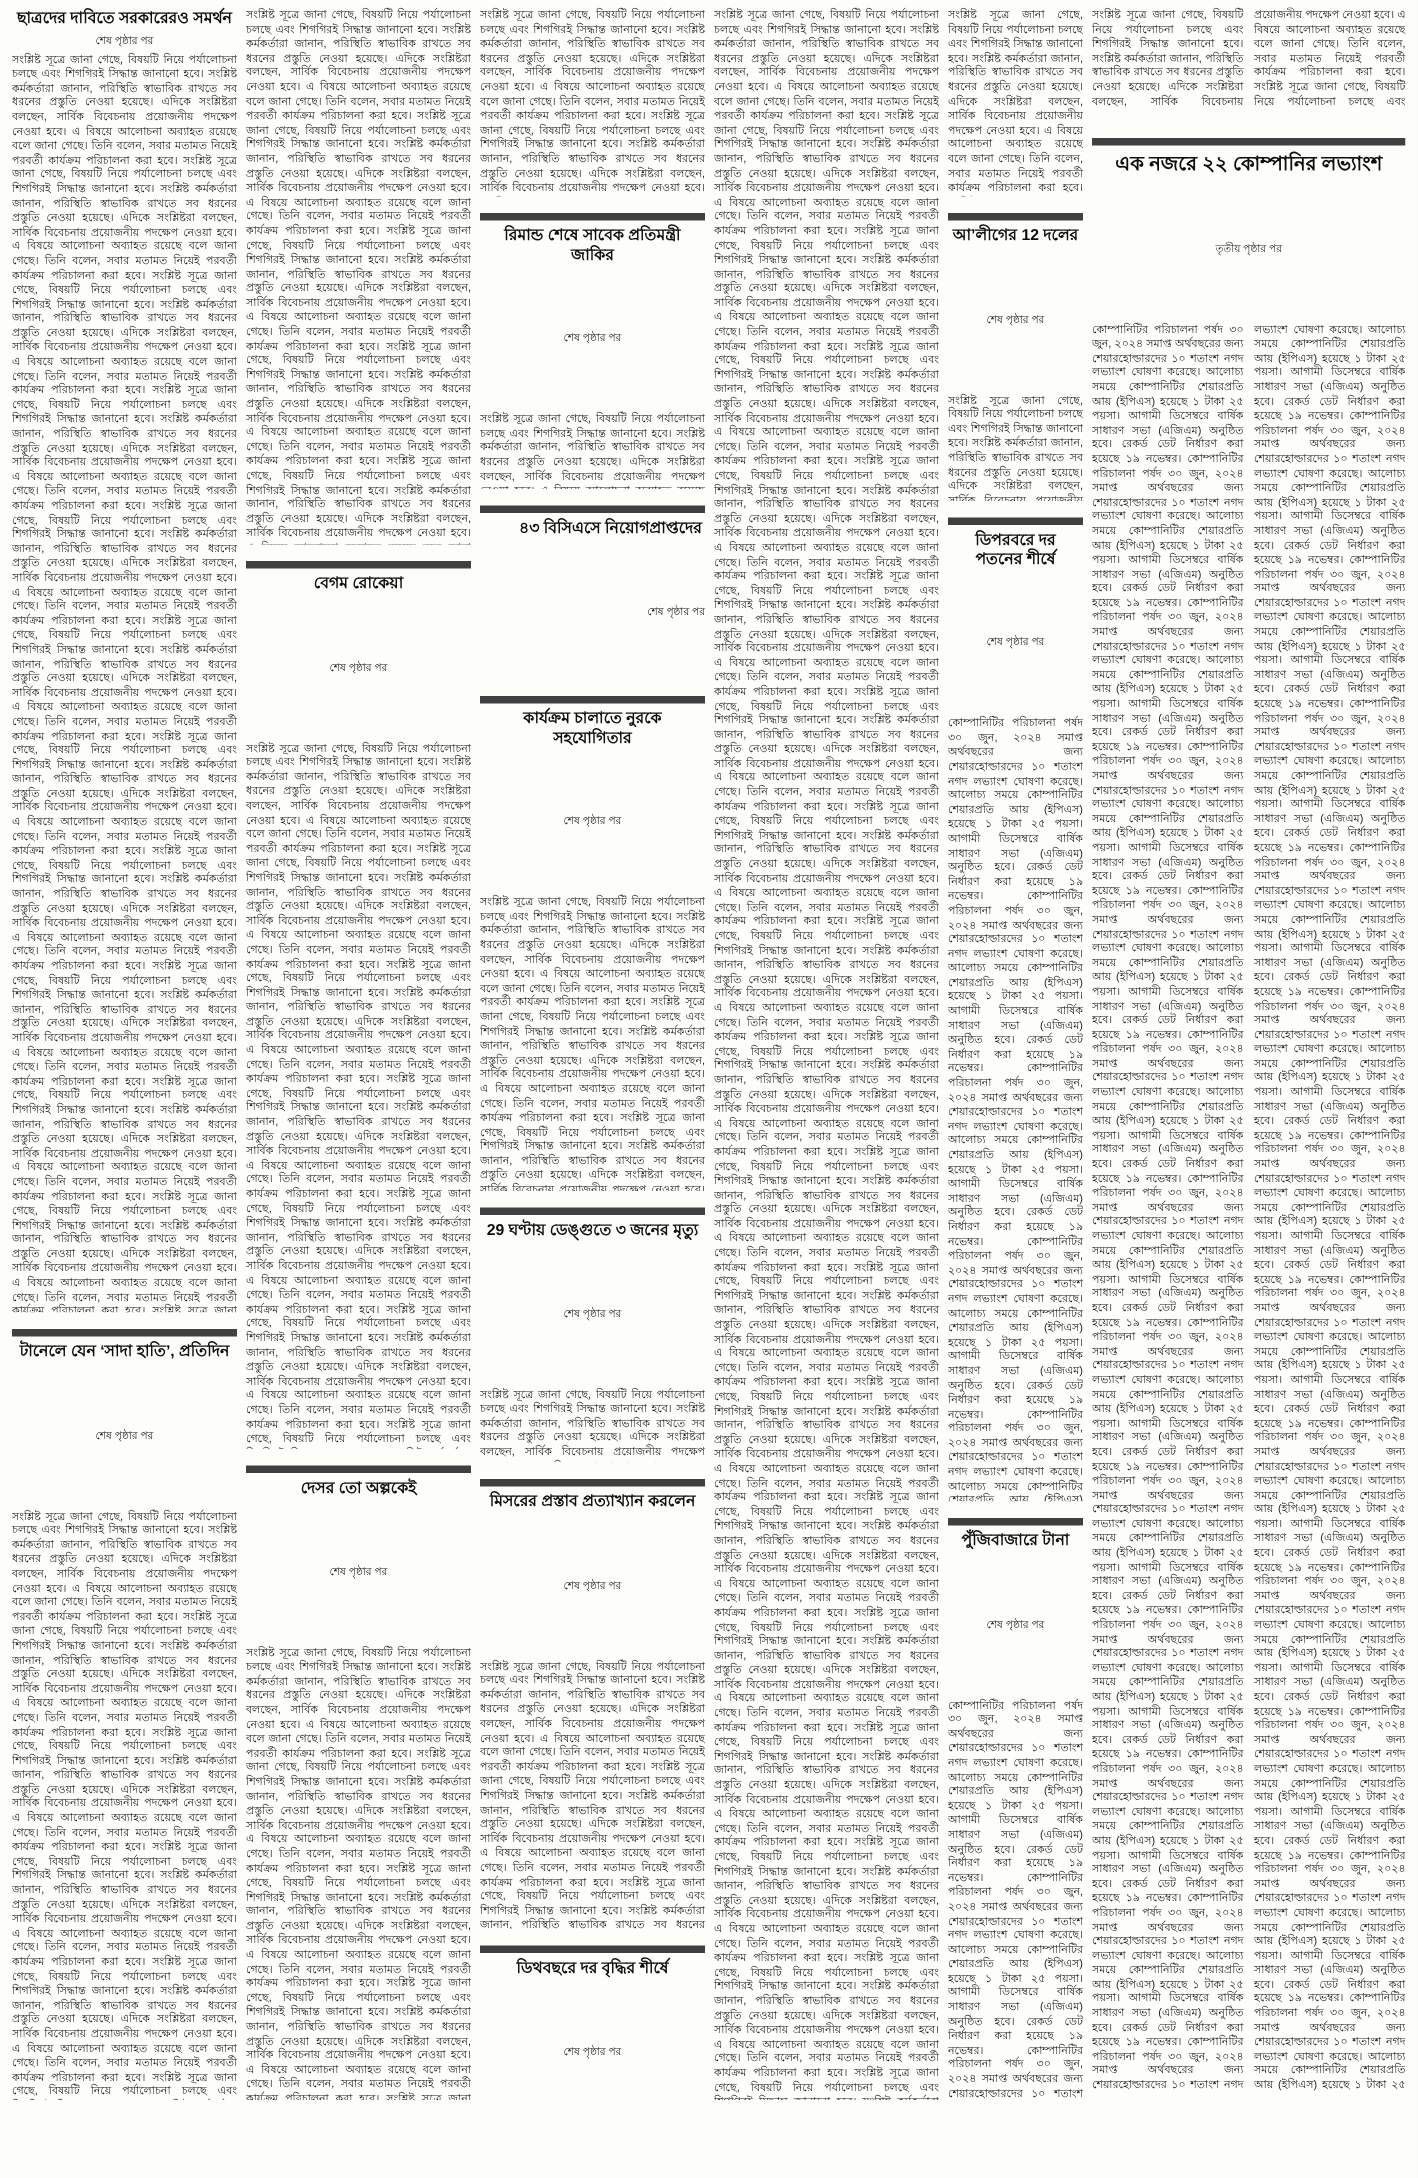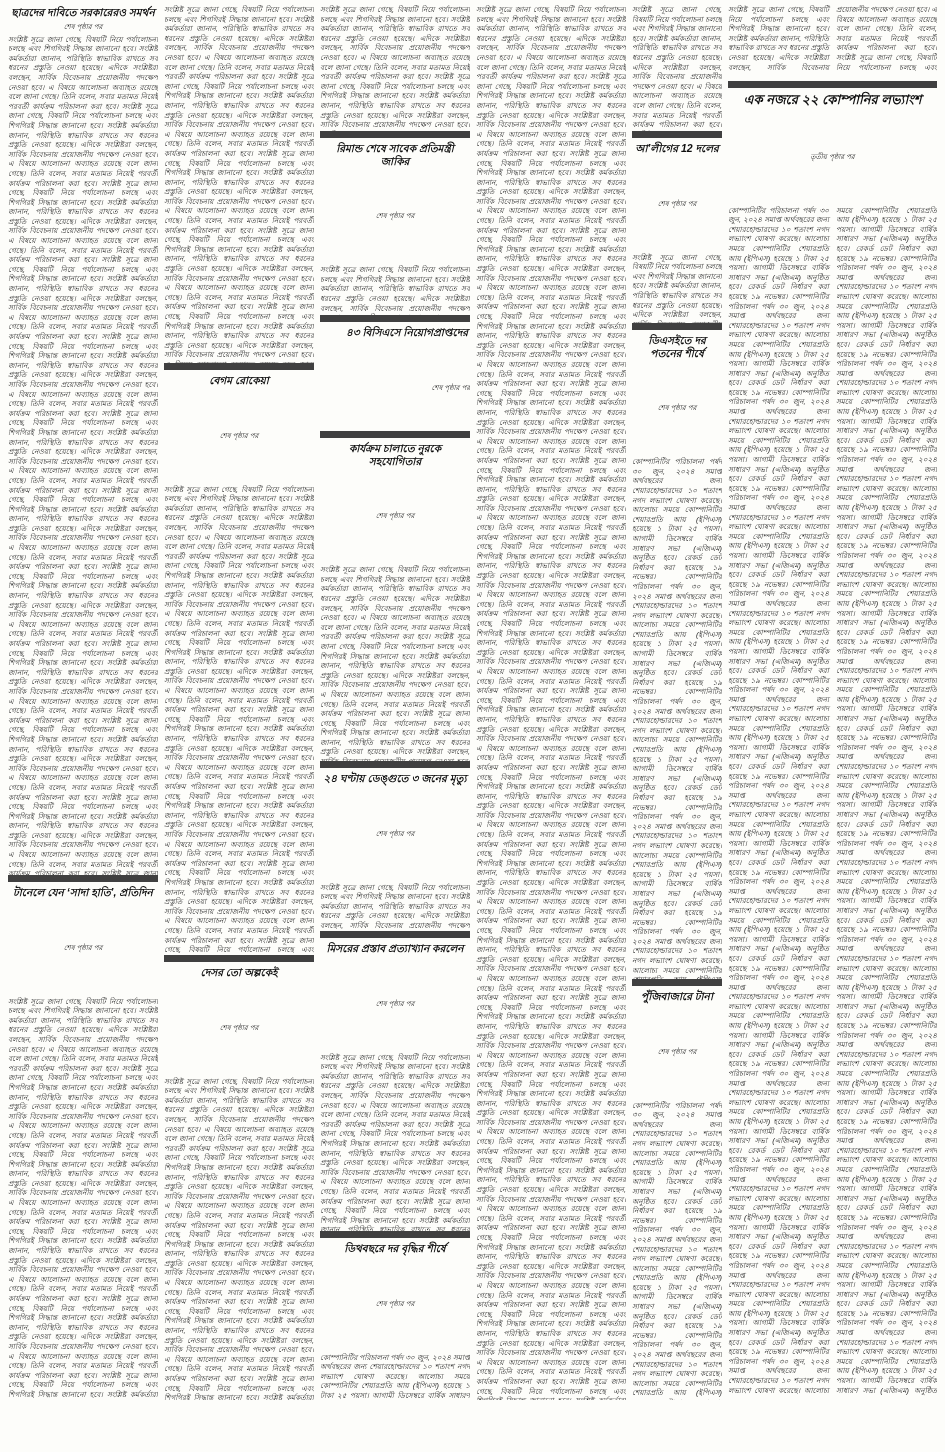--- a/index.html
+++ b/index.html
@@ -33,26 +33,25 @@
   .section-title { font-size:19px; font-weight:bold; line-height:1; }
   .date-line { font-size:7.5px; color:#222; margin-top:3px; white-space:nowrap; }
   .logo-glyph { font-size:15px; line-height:1; padding-bottom:2px; color:#222; }
   .page-number { font-size:30px; font-weight:bold; line-height:0.85; }
   .weekday { font-size:12px; font-weight:bold; margin-left:28px; align-self:center; }
   
   .main {
     display:flex; gap:6px;
     padding:5px 8px 6px 8px;
     height:1406px;
-    font-style:italic;
   }
   .col { display:flex; flex-direction:column; overflow:hidden; flex:0 0 auto; }
   .article { overflow:hidden; display:flex; flex-direction:column; flex:0 0 auto; }
   .article.flex-fill { flex:1 1 auto; }
-  .article.ruled { border-top:7px solid #404040; margin-top:0; padding-top:3px;gap:41px; }
+  .article.ruled { border-top:5px solid #404040; margin-top:11px; padding-top:3px;gap:41px; }
   .headline {
     font-size:10.5px; font-weight:bold; text-align:center;
     line-height:1.2; padding:1px 2px 1px 2px; color:#0e0e0e;
   }
   .headline.big { font-size:13px; }
   .subtitle {
     font-size:7px; text-align:center; color:#222;
     padding:1px 0 2px 0;
   }
   .body {
@@ -109,21 +108,21 @@
           <h2 class="headline">৪৩ বিসিএসে নিয়োগপ্রাপ্তদের</h2>
           <div class="subtitle">শেষ পৃষ্ঠার পর</div>
           <div class="body">সংশ্লিষ্ট সূত্রে জানা গেছে, বিষয়টি নিয়ে পর্যালোচনা চলছে এবং শিগগিরই সিদ্ধান্ত জানানো হবে। সংশ্লিষ্ট কর্মকর্তারা জানান, পরিস্থিতি স্বাভাবিক রাখতে সব ধরনের প্রস্তুতি নেওয়া হয়েছে। এদিকে সংশ্লিষ্টরা বলছেন, সার্বিক বিবেচনায় প্রয়োজনীয় পদক্ষেপ নেওয়া হবে। এ বিষয়ে আলোচনা অব্যাহত রয়েছে বলে জানা গেছে। তিনি বলেন, সবার মতামত নিয়েই পরবর্তী কার্যক্রম পরিচালনা করা হবে। সংশ্লিষ্ট সূত্রে জানা গেছে, বিষয়টি নিয়ে পর্যালোচনা চলছে এবং শিগগিরই সিদ্ধান্ত জানানো হবে। সংশ্লিষ্ট কর্মকর্তারা জানান, পরিস্থিতি স্বাভাবিক রাখতে সব ধরনের প্রস্তুতি নেওয়া হয়েছে। এদিকে সংশ্লিষ্টরা বলছেন, সার্বিক বিবেচনায় প্রয়োজনীয় পদক্ষেপ নেওয়া হবে। এ বিষয়ে আলোচনা অব্যাহত রয়েছে বলে জানা গেছে। তিনি বলেন, সবার মতামত নিয়েই পরবর্তী কার্যক্রম পরিচালনা করা হবে। সংশ্লিষ্ট সূত্রে জানা গেছে, বিষয়টি নিয়ে পর্যালোচনা চলছে এবং শিগগিরই সিদ্ধান্ত জানানো হবে। সংশ্লিষ্ট কর্মকর্তারা জানান, পরিস্থিতি স্বাভাবিক রাখতে সব ধরনের প্রস্তুতি নেওয়া হয়েছে। এদিকে সংশ্লিষ্টরা বলছেন, সার্বিক বিবেচনায় প্রয়োজনীয় পদক্ষেপ নেওয়া হবে। এ বিষয়ে আলোচনা অব্যাহত রয়েছে বলে জানা গেছে। তিনি বলেন, সবার মতামত নিয়েই পরবর্তী কার্যক্রম পরিচালনা করা হবে। সংশ্লিষ্ট সূত্রে জানা গেছে, বিষয়টি নিয়ে পর্যালোচনা চলছে এবং শিগগিরই সিদ্ধান্ত জানানো হবে। সংশ্লিষ্ট কর্মকর্তারা জানান, পরিস্থিতি স্বাভাবিক রাখতে সব ধরনের প্রস্তুতি নেওয়া হয়েছে। এদিকে সংশ্লিষ্টরা বলছেন, সার্বিক বিবেচনায় প্রয়োজনীয় পদক্ষেপ নেওয়া হবে। এ বিষয়ে আলোচনা অব্যাহত রয়েছে বলে জানা গেছে। তিনি বলেন, সবার মতামত নিয়েই পরবর্তী কার্যক্রম পরিচালনা করা হবে। সংশ্লিষ্ট সূত্রে জানা গেছে, বিষয়টি নিয়ে পর্যালোচনা চলছে এবং শিগগিরই সিদ্ধান্ত জানানো হবে। সংশ্লিষ্ট কর্মকর্তারা জানান, পরিস্থিতি স্বাভাবিক রাখতে সব ধরনের প্রস্তুতি নেওয়া হয়েছে। এদিকে সংশ্লিষ্টরা বলছেন, সার্বিক বিবেচনায় প্রয়োজনীয় পদক্ষেপ নেওয়া হবে। এ বিষয়ে আলোচনা অব্যাহত রয়েছে বলে জানা গেছে। তিনি বলেন, সবার মতামত নিয়েই পরবর্তী কার্যক্রম পরিচালনা করা হবে।</div>
         </article>
         <article class="article ruled" style="height: 330px;">
           <h2 class="headline">কার্যক্রম চালাতে নুরকে সহযোগিতার</h2>
           <div class="subtitle">শেষ পৃষ্ঠার পর</div>
           <div class="body">সংশ্লিষ্ট সূত্রে জানা গেছে, বিষয়টি নিয়ে পর্যালোচনা চলছে এবং শিগগিরই সিদ্ধান্ত জানানো হবে। সংশ্লিষ্ট কর্মকর্তারা জানান, পরিস্থিতি স্বাভাবিক রাখতে সব ধরনের প্রস্তুতি নেওয়া হয়েছে। এদিকে সংশ্লিষ্টরা বলছেন, সার্বিক বিবেচনায় প্রয়োজনীয় পদক্ষেপ নেওয়া হবে। এ বিষয়ে আলোচনা অব্যাহত রয়েছে বলে জানা গেছে। তিনি বলেন, সবার মতামত নিয়েই পরবর্তী কার্যক্রম পরিচালনা করা হবে। সংশ্লিষ্ট সূত্রে জানা গেছে, বিষয়টি নিয়ে পর্যালোচনা চলছে এবং শিগগিরই সিদ্ধান্ত জানানো হবে। সংশ্লিষ্ট কর্মকর্তারা জানান, পরিস্থিতি স্বাভাবিক রাখতে সব ধরনের প্রস্তুতি নেওয়া হয়েছে। এদিকে সংশ্লিষ্টরা বলছেন, সার্বিক বিবেচনায় প্রয়োজনীয় পদক্ষেপ নেওয়া হবে। এ বিষয়ে আলোচনা অব্যাহত রয়েছে বলে জানা গেছে। তিনি বলেন, সবার মতামত নিয়েই পরবর্তী কার্যক্রম পরিচালনা করা হবে। সংশ্লিষ্ট সূত্রে জানা গেছে, বিষয়টি নিয়ে পর্যালোচনা চলছে এবং শিগগিরই সিদ্ধান্ত জানানো হবে। সংশ্লিষ্ট কর্মকর্তারা জানান, পরিস্থিতি স্বাভাবিক রাখতে সব ধরনের প্রস্তুতি নেওয়া হয়েছে। এদিকে সংশ্লিষ্টরা বলছেন, সার্বিক বিবেচনায় প্রয়োজনীয় পদক্ষেপ নেওয়া হবে। এ বিষয়ে আলোচনা অব্যাহত রয়েছে বলে জানা গেছে। তিনি বলেন, সবার মতামত নিয়েই পরবর্তী কার্যক্রম পরিচালনা করা হবে। সংশ্লিষ্ট সূত্রে জানা গেছে, বিষয়টি নিয়ে পর্যালোচনা চলছে এবং শিগগিরই সিদ্ধান্ত জানানো হবে। সংশ্লিষ্ট কর্মকর্তারা জানান, পরিস্থিতি স্বাভাবিক রাখতে সব ধরনের প্রস্তুতি নেওয়া হয়েছে। এদিকে সংশ্লিষ্টরা বলছেন, সার্বিক বিবেচনায় প্রয়োজনীয় পদক্ষেপ নেওয়া হবে। এ বিষয়ে আলোচনা অব্যাহত রয়েছে বলে জানা গেছে। তিনি বলেন, সবার মতামত নিয়েই পরবর্তী কার্যক্রম পরিচালনা করা হবে। সংশ্লিষ্ট সূত্রে জানা গেছে, বিষয়টি নিয়ে পর্যালোচনা চলছে এবং শিগগিরই সিদ্ধান্ত জানানো হবে। সংশ্লিষ্ট কর্মকর্তারা জানান, পরিস্থিতি স্বাভাবিক রাখতে সব ধরনের প্রস্তুতি নেওয়া হয়েছে। এদিকে সংশ্লিষ্টরা বলছেন, সার্বিক বিবেচনায় প্রয়োজনীয় পদক্ষেপ নেওয়া হবে। এ বিষয়ে আলোচনা অব্যাহত রয়েছে বলে জানা গেছে। তিনি বলেন, সবার মতামত নিয়েই পরবর্তী কার্যক্রম পরিচালনা করা হবে। সংশ্লিষ্ট সূত্রে জানা গেছে, বিষয়টি নিয়ে পর্যালোচনা চলছে এবং শিগগিরই সিদ্ধান্ত জানানো হবে। সংশ্লিষ্ট কর্মকর্তারা জানান, পরিস্থিতি স্বাভাবিক রাখতে সব ধরনের প্রস্তুতি নেওয়া হয়েছে। এদিকে সংশ্লিষ্টরা বলছেন, সার্বিক বিবেচনায় প্রয়োজনীয় পদক্ষেপ নেওয়া হবে। এ বিষয়ে আলোচনা অব্যাহত রয়েছে বলে জানা গেছে। তিনি বলেন, সবার মতামত নিয়েই পরবর্তী কার্যক্রম পরিচালনা করা হবে। সংশ্লিষ্ট সূত্রে জানা গেছে, বিষয়টি নিয়ে পর্যালোচনা চলছে এবং শিগগিরই সিদ্ধান্ত জানানো হবে। সংশ্লিষ্ট কর্মকর্তারা জানান, পরিস্থিতি স্বাভাবিক রাখতে সব ধরনের প্রস্তুতি নেওয়া হয়েছে। এদিকে সংশ্লিষ্টরা বলছেন, সার্বিক বিবেচনায় প্রয়োজনীয় পদক্ষেপ নেওয়া হবে। এ বিষয়ে আলোচনা অব্যাহত রয়েছে বলে জানা গেছে। তিনি বলেন, সবার মতামত নিয়েই পরবর্তী কার্যক্রম পরিচালনা করা হবে। সংশ্লিষ্ট সূত্রে জানা গেছে, বিষয়টি নিয়ে পর্যালোচনা চলছে এবং শিগগিরই সিদ্ধান্ত জানানো হবে। সংশ্লিষ্ট কর্মকর্তারা জানান, পরিস্থিতি স্বাভাবিক রাখতে সব ধরনের প্রস্তুতি নেওয়া হয়েছে। এদিকে সংশ্লিষ্টরা বলছেন, সার্বিক বিবেচনায় প্রয়োজনীয় পদক্ষেপ নেওয়া হবে। এ বিষয়ে আলোচনা অব্যাহত রয়েছে বলে জানা গেছে। তিনি বলেন, সবার মতামত নিয়েই পরবর্তী কার্যক্রম পরিচালনা করা হবে। সংশ্লিষ্ট সূত্রে জানা গেছে, বিষয়টি নিয়ে পর্যালোচনা চলছে এবং শিগগিরই সিদ্ধান্ত জানানো হবে। সংশ্লিষ্ট কর্মকর্তারা জানান, পরিস্থিতি স্বাভাবিক রাখতে সব ধরনের প্রস্তুতি নেওয়া হয়েছে। এদিকে সংশ্লিষ্টরা বলছেন, সার্বিক বিবেচনায় প্রয়োজনীয় পদক্ষেপ নেওয়া হবে। এ বিষয়ে আলোচনা অব্যাহত রয়েছে বলে জানা গেছে। তিনি বলেন, সবার মতামত নিয়েই পরবর্তী কার্যক্রম পরিচালনা করা হবে।</div>
         </article>
         <article class="article ruled" style="height: 170px;">
-          <h2 class="headline">২৪ ঘণ্টায় ডেঙ্গুতে ৩ জনের মৃত্যু</h2>
+          <h2 class="headline">29 ঘণ্টায় ডেঙ্গুতে ৩ জনের মৃত্যু</h2>
           <div class="subtitle">শেষ পৃষ্ঠার পর</div>
           <div class="body">সংশ্লিষ্ট সূত্রে জানা গেছে, বিষয়টি নিয়ে পর্যালোচনা চলছে এবং শিগগিরই সিদ্ধান্ত জানানো হবে। সংশ্লিষ্ট কর্মকর্তারা জানান, পরিস্থিতি স্বাভাবিক রাখতে সব ধরনের প্রস্তুতি নেওয়া হয়েছে। এদিকে সংশ্লিষ্টরা বলছেন, সার্বিক বিবেচনায় প্রয়োজনীয় পদক্ষেপ নেওয়া হবে। এ বিষয়ে আলোচনা অব্যাহত রয়েছে বলে জানা গেছে। তিনি বলেন, সবার মতামত নিয়েই পরবর্তী কার্যক্রম পরিচালনা করা হবে। সংশ্লিষ্ট সূত্রে জানা গেছে, বিষয়টি নিয়ে পর্যালোচনা চলছে এবং শিগগিরই সিদ্ধান্ত জানানো হবে। সংশ্লিষ্ট কর্মকর্তারা জানান, পরিস্থিতি স্বাভাবিক রাখতে সব ধরনের প্রস্তুতি নেওয়া হয়েছে। এদিকে সংশ্লিষ্টরা বলছেন, সার্বিক বিবেচনায় প্রয়োজনীয় পদক্ষেপ নেওয়া হবে। এ বিষয়ে আলোচনা অব্যাহত রয়েছে বলে জানা গেছে। তিনি বলেন, সবার মতামত নিয়েই পরবর্তী কার্যক্রম পরিচালনা করা হবে। সংশ্লিষ্ট সূত্রে জানা গেছে, বিষয়টি নিয়ে পর্যালোচনা চলছে এবং শিগগিরই সিদ্ধান্ত জানানো হবে। সংশ্লিষ্ট কর্মকর্তারা জানান, পরিস্থিতি স্বাভাবিক রাখতে সব ধরনের প্রস্তুতি নেওয়া হয়েছে। এদিকে সংশ্লিষ্টরা বলছেন, সার্বিক বিবেচনায় প্রয়োজনীয় পদক্ষেপ নেওয়া হবে। এ বিষয়ে আলোচনা অব্যাহত রয়েছে বলে জানা গেছে। তিনি বলেন, সবার মতামত নিয়েই পরবর্তী কার্যক্রম পরিচালনা করা হবে। সংশ্লিষ্ট সূত্রে জানা গেছে, বিষয়টি নিয়ে পর্যালোচনা চলছে এবং শিগগিরই সিদ্ধান্ত জানানো হবে। সংশ্লিষ্ট কর্মকর্তারা জানান, পরিস্থিতি স্বাভাবিক রাখতে সব ধরনের প্রস্তুতি নেওয়া হয়েছে। এদিকে সংশ্লিষ্টরা বলছেন, সার্বিক বিবেচনায় প্রয়োজনীয় পদক্ষেপ নেওয়া হবে। এ বিষয়ে আলোচনা অব্যাহত রয়েছে বলে জানা গেছে। তিনি বলেন, সবার মতামত নিয়েই পরবর্তী কার্যক্রম পরিচালনা করা হবে। সংশ্লিষ্ট সূত্রে জানা গেছে, বিষয়টি নিয়ে পর্যালোচনা চলছে এবং শিগগিরই সিদ্ধান্ত জানানো হবে। সংশ্লিষ্ট কর্মকর্তারা জানান, পরিস্থিতি স্বাভাবিক রাখতে সব ধরনের প্রস্তুতি নেওয়া হয়েছে। এদিকে সংশ্লিষ্টরা বলছেন, সার্বিক বিবেচনায় প্রয়োজনীয় পদক্ষেপ নেওয়া হবে। এ বিষয়ে আলোচনা অব্যাহত রয়েছে বলে জানা গেছে। তিনি বলেন, সবার মতামত নিয়েই পরবর্তী কার্যক্রম পরিচালনা করা হবে। সংশ্লিষ্ট সূত্রে জানা গেছে, বিষয়টি নিয়ে পর্যালোচনা চলছে এবং শিগগিরই সিদ্ধান্ত জানানো হবে। সংশ্লিষ্ট কর্মকর্তারা জানান, পরিস্থিতি স্বাভাবিক রাখতে সব ধরনের প্রস্তুতি নেওয়া হয়েছে। এদিকে সংশ্লিষ্টরা বলছেন, সার্বিক বিবেচনায় প্রয়োজনীয় পদক্ষেপ নেওয়া হবে। এ বিষয়ে আলোচনা অব্যাহত রয়েছে বলে জানা গেছে। তিনি বলেন, সবার মতামত নিয়েই পরবর্তী কার্যক্রম পরিচালনা করা হবে।</div>
         </article>
         <article class="article ruled" style="height: 300px;">
           <h2 class="headline">মিসরের প্রস্তাব প্রত্যাখ্যান করলেন</h2>
           <div class="subtitle">শেষ পৃষ্ঠার পর</div>
           <div class="body">সংশ্লিষ্ট সূত্রে জানা গেছে, বিষয়টি নিয়ে পর্যালোচনা চলছে এবং শিগগিরই সিদ্ধান্ত জানানো হবে। সংশ্লিষ্ট কর্মকর্তারা জানান, পরিস্থিতি স্বাভাবিক রাখতে সব ধরনের প্রস্তুতি নেওয়া হয়েছে। এদিকে সংশ্লিষ্টরা বলছেন, সার্বিক বিবেচনায় প্রয়োজনীয় পদক্ষেপ নেওয়া হবে। এ বিষয়ে আলোচনা অব্যাহত রয়েছে বলে জানা গেছে। তিনি বলেন, সবার মতামত নিয়েই পরবর্তী কার্যক্রম পরিচালনা করা হবে। সংশ্লিষ্ট সূত্রে জানা গেছে, বিষয়টি নিয়ে পর্যালোচনা চলছে এবং শিগগিরই সিদ্ধান্ত জানানো হবে। সংশ্লিষ্ট কর্মকর্তারা জানান, পরিস্থিতি স্বাভাবিক রাখতে সব ধরনের প্রস্তুতি নেওয়া হয়েছে। এদিকে সংশ্লিষ্টরা বলছেন, সার্বিক বিবেচনায় প্রয়োজনীয় পদক্ষেপ নেওয়া হবে। এ বিষয়ে আলোচনা অব্যাহত রয়েছে বলে জানা গেছে। তিনি বলেন, সবার মতামত নিয়েই পরবর্তী কার্যক্রম পরিচালনা করা হবে। সংশ্লিষ্ট সূত্রে জানা গেছে, বিষয়টি নিয়ে পর্যালোচনা চলছে এবং শিগগিরই সিদ্ধান্ত জানানো হবে। সংশ্লিষ্ট কর্মকর্তারা জানান, পরিস্থিতি স্বাভাবিক রাখতে সব ধরনের প্রস্তুতি নেওয়া হয়েছে। এদিকে সংশ্লিষ্টরা বলছেন, সার্বিক বিবেচনায় প্রয়োজনীয় পদক্ষেপ নেওয়া হবে। এ বিষয়ে আলোচনা অব্যাহত রয়েছে বলে জানা গেছে। তিনি বলেন, সবার মতামত নিয়েই পরবর্তী কার্যক্রম পরিচালনা করা হবে। সংশ্লিষ্ট সূত্রে জানা গেছে, বিষয়টি নিয়ে পর্যালোচনা চলছে এবং শিগগিরই সিদ্ধান্ত জানানো হবে। সংশ্লিষ্ট কর্মকর্তারা জানান, পরিস্থিতি স্বাভাবিক রাখতে সব ধরনের প্রস্তুতি নেওয়া হয়েছে। এদিকে সংশ্লিষ্টরা বলছেন, সার্বিক বিবেচনায় প্রয়োজনীয় পদক্ষেপ নেওয়া হবে। এ বিষয়ে আলোচনা অব্যাহত রয়েছে বলে জানা গেছে। তিনি বলেন, সবার মতামত নিয়েই পরবর্তী কার্যক্রম পরিচালনা করা হবে। সংশ্লিষ্ট সূত্রে জানা গেছে, বিষয়টি নিয়ে পর্যালোচনা চলছে এবং শিগগিরই সিদ্ধান্ত জানানো হবে। সংশ্লিষ্ট কর্মকর্তারা জানান, পরিস্থিতি স্বাভাবিক রাখতে সব ধরনের প্রস্তুতি নেওয়া হয়েছে। এদিকে সংশ্লিষ্টরা বলছেন, সার্বিক বিবেচনায় প্রয়োজনীয় পদক্ষেপ নেওয়া হবে। এ বিষয়ে আলোচনা অব্যাহত রয়েছে বলে জানা গেছে। তিনি বলেন, সবার মতামত নিয়েই পরবর্তী কার্যক্রম পরিচালনা করা হবে। সংশ্লিষ্ট সূত্রে জানা গেছে, বিষয়টি নিয়ে পর্যালোচনা চলছে এবং শিগগিরই সিদ্ধান্ত জানানো হবে। সংশ্লিষ্ট কর্মকর্তারা জানান, পরিস্থিতি স্বাভাবিক রাখতে সব ধরনের প্রস্তুতি নেওয়া হয়েছে। এদিকে সংশ্লিষ্টরা বলছেন, সার্বিক বিবেচনায় প্রয়োজনীয় পদক্ষেপ নেওয়া হবে। এ বিষয়ে আলোচনা অব্যাহত রয়েছে বলে জানা গেছে। তিনি বলেন, সবার মতামত নিয়েই পরবর্তী কার্যক্রম পরিচালনা করা হবে। সংশ্লিষ্ট সূত্রে জানা গেছে, বিষয়টি নিয়ে পর্যালোচনা চলছে এবং শিগগিরই সিদ্ধান্ত জানানো হবে। সংশ্লিষ্ট কর্মকর্তারা জানান, পরিস্থিতি স্বাভাবিক রাখতে সব ধরনের প্রস্তুতি নেওয়া হয়েছে। এদিকে সংশ্লিষ্টরা বলছেন, সার্বিক বিবেচনায় প্রয়োজনীয় পদক্ষেপ নেওয়া হবে। এ বিষয়ে আলোচনা অব্যাহত রয়েছে বলে জানা গেছে। তিনি বলেন, সবার মতামত নিয়েই পরবর্তী কার্যক্রম পরিচালনা করা হবে। সংশ্লিষ্ট সূত্রে জানা গেছে, বিষয়টি নিয়ে পর্যালোচনা চলছে এবং শিগগিরই সিদ্ধান্ত জানানো হবে। সংশ্লিষ্ট কর্মকর্তারা জানান, পরিস্থিতি স্বাভাবিক রাখতে সব ধরনের প্রস্তুতি নেওয়া হয়েছে। এদিকে সংশ্লিষ্টরা বলছেন, সার্বিক বিবেচনায় প্রয়োজনীয় পদক্ষেপ নেওয়া হবে। এ বিষয়ে আলোচনা অব্যাহত রয়েছে বলে জানা গেছে। তিনি বলেন, সবার মতামত নিয়েই পরবর্তী কার্যক্রম পরিচালনা করা হবে।</div>
         </article>
         <article class="article ruled flex-fill">
           <h2 class="headline">ডিথবছরে দর বৃদ্ধির শীর্ষে</h2>
@@ -139,21 +138,21 @@
       <div class="col" style="width: 90px;">
         <article class="article" style="height: 126px;">
           <div class="body">সংশ্লিষ্ট সূত্রে জানা গেছে, বিষয়টি নিয়ে পর্যালোচনা চলছে এবং শিগগিরই সিদ্ধান্ত জানানো হবে। সংশ্লিষ্ট কর্মকর্তারা জানান, পরিস্থিতি স্বাভাবিক রাখতে সব ধরনের প্রস্তুতি নেওয়া হয়েছে। এদিকে সংশ্লিষ্টরা বলছেন, সার্বিক বিবেচনায় প্রয়োজনীয় পদক্ষেপ নেওয়া হবে। এ বিষয়ে আলোচনা অব্যাহত রয়েছে বলে জানা গেছে। তিনি বলেন, সবার মতামত নিয়েই পরবর্তী কার্যক্রম পরিচালনা করা হবে। সংশ্লিষ্ট সূত্রে জানা গেছে, বিষয়টি নিয়ে পর্যালোচনা চলছে এবং শিগগিরই সিদ্ধান্ত জানানো হবে। সংশ্লিষ্ট কর্মকর্তারা জানান, পরিস্থিতি স্বাভাবিক রাখতে সব ধরনের প্রস্তুতি নেওয়া হয়েছে। এদিকে সংশ্লিষ্টরা বলছেন, সার্বিক বিবেচনায় প্রয়োজনীয় পদক্ষেপ নেওয়া হবে। এ বিষয়ে আলোচনা অব্যাহত রয়েছে বলে জানা গেছে। তিনি বলেন, সবার মতামত নিয়েই পরবর্তী কার্যক্রম পরিচালনা করা হবে। সংশ্লিষ্ট সূত্রে জানা গেছে, বিষয়টি নিয়ে পর্যালোচনা চলছে এবং শিগগিরই সিদ্ধান্ত জানানো হবে। সংশ্লিষ্ট কর্মকর্তারা জানান, পরিস্থিতি স্বাভাবিক রাখতে সব ধরনের প্রস্তুতি নেওয়া হয়েছে। এদিকে সংশ্লিষ্টরা বলছেন, সার্বিক বিবেচনায় প্রয়োজনীয় পদক্ষেপ নেওয়া হবে। এ বিষয়ে আলোচনা অব্যাহত রয়েছে বলে জানা গেছে। তিনি বলেন, সবার মতামত নিয়েই পরবর্তী কার্যক্রম পরিচালনা করা হবে। সংশ্লিষ্ট সূত্রে জানা গেছে, বিষয়টি নিয়ে পর্যালোচনা চলছে এবং শিগগিরই সিদ্ধান্ত জানানো হবে। সংশ্লিষ্ট কর্মকর্তারা জানান, পরিস্থিতি স্বাভাবিক রাখতে সব ধরনের প্রস্তুতি নেওয়া হয়েছে। এদিকে সংশ্লিষ্টরা বলছেন, সার্বিক বিবেচনায় প্রয়োজনীয় পদক্ষেপ নেওয়া হবে। এ বিষয়ে আলোচনা অব্যাহত রয়েছে বলে জানা গেছে। তিনি বলেন, সবার মতামত নিয়েই পরবর্তী কার্যক্রম পরিচালনা করা হবে। সংশ্লিষ্ট সূত্রে জানা গেছে, বিষয়টি নিয়ে পর্যালোচনা চলছে এবং শিগগিরই সিদ্ধান্ত জানানো হবে। সংশ্লিষ্ট কর্মকর্তারা জানান, পরিস্থিতি স্বাভাবিক রাখতে সব ধরনের প্রস্তুতি নেওয়া হয়েছে। এদিকে সংশ্লিষ্টরা বলছেন, সার্বিক বিবেচনায় প্রয়োজনীয় পদক্ষেপ নেওয়া হবে। এ বিষয়ে আলোচনা অব্যাহত রয়েছে বলে জানা গেছে। তিনি বলেন, সবার মতামত নিয়েই পরবর্তী কার্যক্রম পরিচালনা করা হবে।</div>
         </article>
         <article class="article ruled" style="height: 192px;">
           <h2 class="headline">আ’লীগের 12 দলের</h2>
           <div class="subtitle">শেষ পৃষ্ঠার পর</div>
           <div class="body">সংশ্লিষ্ট সূত্রে জানা গেছে, বিষয়টি নিয়ে পর্যালোচনা চলছে এবং শিগগিরই সিদ্ধান্ত জানানো হবে। সংশ্লিষ্ট কর্মকর্তারা জানান, পরিস্থিতি স্বাভাবিক রাখতে সব ধরনের প্রস্তুতি নেওয়া হয়েছে। এদিকে সংশ্লিষ্টরা বলছেন, সার্বিক বিবেচনায় প্রয়োজনীয় পদক্ষেপ নেওয়া হবে। এ বিষয়ে আলোচনা অব্যাহত রয়েছে বলে জানা গেছে। তিনি বলেন, সবার মতামত নিয়েই পরবর্তী কার্যক্রম পরিচালনা করা হবে। সংশ্লিষ্ট সূত্রে জানা গেছে, বিষয়টি নিয়ে পর্যালোচনা চলছে এবং শিগগিরই সিদ্ধান্ত জানানো হবে। সংশ্লিষ্ট কর্মকর্তারা জানান, পরিস্থিতি স্বাভাবিক রাখতে সব ধরনের প্রস্তুতি নেওয়া হয়েছে। এদিকে সংশ্লিষ্টরা বলছেন, সার্বিক বিবেচনায় প্রয়োজনীয় পদক্ষেপ নেওয়া হবে। এ বিষয়ে আলোচনা অব্যাহত রয়েছে বলে জানা গেছে। তিনি বলেন, সবার মতামত নিয়েই পরবর্তী কার্যক্রম পরিচালনা করা হবে। সংশ্লিষ্ট সূত্রে জানা গেছে, বিষয়টি নিয়ে পর্যালোচনা চলছে এবং শিগগিরই সিদ্ধান্ত জানানো হবে। সংশ্লিষ্ট কর্মকর্তারা জানান, পরিস্থিতি স্বাভাবিক রাখতে সব ধরনের প্রস্তুতি নেওয়া হয়েছে। এদিকে সংশ্লিষ্টরা বলছেন, সার্বিক বিবেচনায় প্রয়োজনীয় পদক্ষেপ নেওয়া হবে। এ বিষয়ে আলোচনা অব্যাহত রয়েছে বলে জানা গেছে। তিনি বলেন, সবার মতামত নিয়েই পরবর্তী কার্যক্রম পরিচালনা করা হবে। সংশ্লিষ্ট সূত্রে জানা গেছে, বিষয়টি নিয়ে পর্যালোচনা চলছে এবং শিগগিরই সিদ্ধান্ত জানানো হবে। সংশ্লিষ্ট কর্মকর্তারা জানান, পরিস্থিতি স্বাভাবিক রাখতে সব ধরনের প্রস্তুতি নেওয়া হয়েছে। এদিকে সংশ্লিষ্টরা বলছেন, সার্বিক বিবেচনায় প্রয়োজনীয় পদক্ষেপ নেওয়া হবে। এ বিষয়ে আলোচনা অব্যাহত রয়েছে বলে জানা গেছে। তিনি বলেন, সবার মতামত নিয়েই পরবর্তী কার্যক্রম পরিচালনা করা হবে। সংশ্লিষ্ট সূত্রে জানা গেছে, বিষয়টি নিয়ে পর্যালোচনা চলছে এবং শিগগিরই সিদ্ধান্ত জানানো হবে। সংশ্লিষ্ট কর্মকর্তারা জানান, পরিস্থিতি স্বাভাবিক রাখতে সব ধরনের প্রস্তুতি নেওয়া হয়েছে। এদিকে সংশ্লিষ্টরা বলছেন, সার্বিক বিবেচনায় প্রয়োজনীয় পদক্ষেপ নেওয়া হবে। এ বিষয়ে আলোচনা অব্যাহত রয়েছে বলে জানা গেছে। তিনি বলেন, সবার মতামত নিয়েই পরবর্তী কার্যক্রম পরিচালনা করা হবে। সংশ্লিষ্ট সূত্রে জানা গেছে, বিষয়টি নিয়ে পর্যালোচনা চলছে এবং শিগগিরই সিদ্ধান্ত জানানো হবে। সংশ্লিষ্ট কর্মকর্তারা জানান, পরিস্থিতি স্বাভাবিক রাখতে সব ধরনের প্রস্তুতি নেওয়া হয়েছে। এদিকে সংশ্লিষ্টরা বলছেন, সার্বিক বিবেচনায় প্রয়োজনীয় পদক্ষেপ নেওয়া হবে। এ বিষয়ে আলোচনা অব্যাহত রয়েছে বলে জানা গেছে। তিনি বলেন, সবার মতামত নিয়েই পরবর্তী কার্যক্রম পরিচালনা করা হবে।</div>
         </article>
         <article class="article ruled" style="height: 656px;">
-          <h2 class="headline">ডিএসইতে দর পতনের শীর্ষে</h2>
+          <h2 class="headline">ডিপরবরে দর পতনের শীর্ষে</h2>
           <div class="subtitle">শেষ পৃষ্ঠার পর</div>
           <div class="body">কোম্পানিটির পরিচালনা পর্ষদ ৩০ জুন, ২০২৪ সমাপ্ত অর্থবছরের জন্য শেয়ারহোল্ডারদের ১০ শতাংশ নগদ লভ্যাংশ ঘোষণা করেছে। আলোচ্য সময়ে কোম্পানিটির শেয়ারপ্রতি আয় (ইপিএস) হয়েছে ১ টাকা ২৫ পয়সা। আগামী ডিসেম্বরে বার্ষিক সাধারণ সভা (এজিএম) অনুষ্ঠিত হবে। রেকর্ড ডেট নির্ধারণ করা হয়েছে ১৯ নভেম্বর। কোম্পানিটির পরিচালনা পর্ষদ ৩০ জুন, ২০২৪ সমাপ্ত অর্থবছরের জন্য শেয়ারহোল্ডারদের ১০ শতাংশ নগদ লভ্যাংশ ঘোষণা করেছে। আলোচ্য সময়ে কোম্পানিটির শেয়ারপ্রতি আয় (ইপিএস) হয়েছে ১ টাকা ২৫ পয়সা। আগামী ডিসেম্বরে বার্ষিক সাধারণ সভা (এজিএম) অনুষ্ঠিত হবে। রেকর্ড ডেট নির্ধারণ করা হয়েছে ১৯ নভেম্বর। কোম্পানিটির পরিচালনা পর্ষদ ৩০ জুন, ২০২৪ সমাপ্ত অর্থবছরের জন্য শেয়ারহোল্ডারদের ১০ শতাংশ নগদ লভ্যাংশ ঘোষণা করেছে। আলোচ্য সময়ে কোম্পানিটির শেয়ারপ্রতি আয় (ইপিএস) হয়েছে ১ টাকা ২৫ পয়সা। আগামী ডিসেম্বরে বার্ষিক সাধারণ সভা (এজিএম) অনুষ্ঠিত হবে। রেকর্ড ডেট নির্ধারণ করা হয়েছে ১৯ নভেম্বর। কোম্পানিটির পরিচালনা পর্ষদ ৩০ জুন, ২০২৪ সমাপ্ত অর্থবছরের জন্য শেয়ারহোল্ডারদের ১০ শতাংশ নগদ লভ্যাংশ ঘোষণা করেছে। আলোচ্য সময়ে কোম্পানিটির শেয়ারপ্রতি আয় (ইপিএস) হয়েছে ১ টাকা ২৫ পয়সা। আগামী ডিসেম্বরে বার্ষিক সাধারণ সভা (এজিএম) অনুষ্ঠিত হবে। রেকর্ড ডেট নির্ধারণ করা হয়েছে ১৯ নভেম্বর। কোম্পানিটির পরিচালনা পর্ষদ ৩০ জুন, ২০২৪ সমাপ্ত অর্থবছরের জন্য শেয়ারহোল্ডারদের ১০ শতাংশ নগদ লভ্যাংশ ঘোষণা করেছে। আলোচ্য সময়ে কোম্পানিটির শেয়ারপ্রতি আয় (ইপিএস) হয়েছে ১ টাকা ২৫ পয়সা। আগামী ডিসেম্বরে বার্ষিক সাধারণ সভা (এজিএম) অনুষ্ঠিত হবে। রেকর্ড ডেট নির্ধারণ করা হয়েছে ১৯ নভেম্বর। কোম্পানিটির পরিচালনা পর্ষদ ৩০ জুন, ২০২৪ সমাপ্ত অর্থবছরের জন্য শেয়ারহোল্ডারদের ১০ শতাংশ নগদ লভ্যাংশ ঘোষণা করেছে। আলোচ্য সময়ে কোম্পানিটির শেয়ারপ্রতি আয় (ইপিএস) হয়েছে ১ টাকা ২৫ পয়সা। আগামী ডিসেম্বরে বার্ষিক সাধারণ সভা (এজিএম) অনুষ্ঠিত হবে। রেকর্ড ডেট নির্ধারণ করা হয়েছে ১৯ নভেম্বর। কোম্পানিটির পরিচালনা পর্ষদ ৩০ জুন, ২০২৪ সমাপ্ত অর্থবছরের জন্য শেয়ারহোল্ডারদের ১০ শতাংশ নগদ লভ্যাংশ ঘোষণা করেছে। আলোচ্য সময়ে কোম্পানিটির শেয়ারপ্রতি আয় (ইপিএস) হয়েছে ১ টাকা ২৫ পয়সা। আগামী ডিসেম্বরে বার্ষিক সাধারণ সভা (এজিএম) অনুষ্ঠিত হবে। রেকর্ড ডেট নির্ধারণ করা হয়েছে ১৯ নভেম্বর। কোম্পানিটির পরিচালনা পর্ষদ ৩০ জুন, ২০২৪ সমাপ্ত অর্থবছরের জন্য শেয়ারহোল্ডারদের ১০ শতাংশ নগদ লভ্যাংশ ঘোষণা করেছে। আলোচ্য সময়ে কোম্পানিটির শেয়ারপ্রতি আয় (ইপিএস) হয়েছে ১ টাকা ২৫ পয়সা। আগামী ডিসেম্বরে বার্ষিক সাধারণ সভা (এজিএম) অনুষ্ঠিত হবে। রেকর্ড ডেট নির্ধারণ করা হয়েছে ১৯ নভেম্বর। কোম্পানিটির পরিচালনা পর্ষদ ৩০ জুন, ২০২৪ সমাপ্ত অর্থবছরের জন্য শেয়ারহোল্ডারদের ১০ শতাংশ নগদ লভ্যাংশ ঘোষণা করেছে। আলোচ্য সময়ে কোম্পানিটির শেয়ারপ্রতি আয় (ইপিএস) হয়েছে ১ টাকা ২৫ পয়সা। আগামী ডিসেম্বরে বার্ষিক সাধারণ সভা (এজিএম) অনুষ্ঠিত হবে। রেকর্ড ডেট নির্ধারণ করা হয়েছে ১৯ নভেম্বর। কোম্পানিটির পরিচালনা পর্ষদ ৩০ জুন, ২০২৪ সমাপ্ত অর্থবছরের জন্য শেয়ারহোল্ডারদের ১০ শতাংশ নগদ লভ্যাংশ ঘোষণা করেছে। আলোচ্য সময়ে কোম্পানিটির শেয়ারপ্রতি আয় (ইপিএস) হয়েছে ১ টাকা ২৫ পয়সা। আগামী ডিসেম্বরে বার্ষিক সাধারণ সভা (এজিএম) অনুষ্ঠিত হবে। রেকর্ড ডেট নির্ধারণ করা হয়েছে ১৯ নভেম্বর। কোম্পানিটির পরিচালনা পর্ষদ ৩০ জুন, ২০২৪ সমাপ্ত অর্থবছরের জন্য শেয়ারহোল্ডারদের ১০ শতাংশ নগদ লভ্যাংশ ঘোষণা করেছে। আলোচ্য সময়ে কোম্পানিটির শেয়ারপ্রতি আয় (ইপিএস) হয়েছে ১ টাকা ২৫ পয়সা। আগামী ডিসেম্বরে বার্ষিক সাধারণ সভা (এজিএম) অনুষ্ঠিত হবে। রেকর্ড ডেট নির্ধারণ করা হয়েছে ১৯ নভেম্বর। কোম্পানিটির পরিচালনা পর্ষদ ৩০ জুন, ২০২৪ সমাপ্ত অর্থবছরের জন্য শেয়ারহোল্ডারদের ১০ শতাংশ নগদ লভ্যাংশ ঘোষণা করেছে। আলোচ্য সময়ে কোম্পানিটির শেয়ারপ্রতি আয় (ইপিএস) হয়েছে ১ টাকা ২৫ পয়সা। আগামী ডিসেম্বরে বার্ষিক সাধারণ সভা (এজিএম) অনুষ্ঠিত হবে। রেকর্ড ডেট নির্ধারণ করা হয়েছে ১৯ নভেম্বর। কোম্পানিটির পরিচালনা পর্ষদ ৩০ জুন, ২০২৪ সমাপ্ত অর্থবছরের জন্য শেয়ারহোল্ডারদের ১০ শতাংশ নগদ লভ্যাংশ ঘোষণা করেছে। আলোচ্য সময়ে কোম্পানিটির শেয়ারপ্রতি আয় (ইপিএস) হয়েছে ১ টাকা ২৫ পয়সা। আগামী ডিসেম্বরে বার্ষিক সাধারণ সভা (এজিএম) অনুষ্ঠিত হবে। রেকর্ড ডেট নির্ধারণ করা হয়েছে ১৯ নভেম্বর। কোম্পানিটির পরিচালনা পর্ষদ ৩০ জুন, ২০২৪ সমাপ্ত অর্থবছরের জন্য শেয়ারহোল্ডারদের ১০ শতাংশ নগদ লভ্যাংশ ঘোষণা করেছে। আলোচ্য সময়ে কোম্পানিটির শেয়ারপ্রতি আয় (ইপিএস) হয়েছে ১ টাকা ২৫ পয়সা। আগামী ডিসেম্বরে বার্ষিক সাধারণ সভা (এজিএম) অনুষ্ঠিত হবে। রেকর্ড ডেট নির্ধারণ করা হয়েছে ১৯ নভেম্বর। কোম্পানিটির পরিচালনা পর্ষদ ৩০ জুন, ২০২৪ সমাপ্ত অর্থবছরের জন্য শেয়ারহোল্ডারদের ১০ শতাংশ নগদ লভ্যাংশ ঘোষণা করেছে। আলোচ্য সময়ে কোম্পানিটির শেয়ারপ্রতি আয় (ইপিএস) হয়েছে ১ টাকা ২৫ পয়সা। আগামী ডিসেম্বরে বার্ষিক সাধারণ সভা (এজিএম) অনুষ্ঠিত হবে। রেকর্ড ডেট নির্ধারণ করা হয়েছে ১৯ নভেম্বর। কোম্পানিটির পরিচালনা পর্ষদ ৩০ জুন, ২০২৪ সমাপ্ত অর্থবছরের জন্য শেয়ারহোল্ডারদের ১০ শতাংশ নগদ লভ্যাংশ ঘোষণা করেছে। আলোচ্য সময়ে কোম্পানিটির শেয়ারপ্রতি আয় (ইপিএস) হয়েছে ১ টাকা ২৫ পয়সা। আগামী ডিসেম্বরে বার্ষিক সাধারণ সভা (এজিএম) অনুষ্ঠিত হবে। রেকর্ড ডেট নির্ধারণ করা হয়েছে ১৯ নভেম্বর।</div>
         </article>
         <article class="article ruled flex-fill">
           <h2 class="headline">পুঁজিবাজারে টানা</h2>
           <div class="subtitle">শেষ পৃষ্ঠার পর</div>
           <div class="body">কোম্পানিটির পরিচালনা পর্ষদ ৩০ জুন, ২০২৪ সমাপ্ত অর্থবছরের জন্য শেয়ারহোল্ডারদের ১০ শতাংশ নগদ লভ্যাংশ ঘোষণা করেছে। আলোচ্য সময়ে কোম্পানিটির শেয়ারপ্রতি আয় (ইপিএস) হয়েছে ১ টাকা ২৫ পয়সা। আগামী ডিসেম্বরে বার্ষিক সাধারণ সভা (এজিএম) অনুষ্ঠিত হবে। রেকর্ড ডেট নির্ধারণ করা হয়েছে ১৯ নভেম্বর। কোম্পানিটির পরিচালনা পর্ষদ ৩০ জুন, ২০২৪ সমাপ্ত অর্থবছরের জন্য শেয়ারহোল্ডারদের ১০ শতাংশ নগদ লভ্যাংশ ঘোষণা করেছে। আলোচ্য সময়ে কোম্পানিটির শেয়ারপ্রতি আয় (ইপিএস) হয়েছে ১ টাকা ২৫ পয়সা। আগামী ডিসেম্বরে বার্ষিক সাধারণ সভা (এজিএম) অনুষ্ঠিত হবে। রেকর্ড ডেট নির্ধারণ করা হয়েছে ১৯ নভেম্বর। কোম্পানিটির পরিচালনা পর্ষদ ৩০ জুন, ২০২৪ সমাপ্ত অর্থবছরের জন্য শেয়ারহোল্ডারদের ১০ শতাংশ নগদ লভ্যাংশ ঘোষণা করেছে। আলোচ্য সময়ে কোম্পানিটির শেয়ারপ্রতি আয় (ইপিএস) হয়েছে ১ টাকা ২৫ পয়সা। আগামী ডিসেম্বরে বার্ষিক সাধারণ সভা (এজিএম) অনুষ্ঠিত হবে। রেকর্ড ডেট নির্ধারণ করা হয়েছে ১৯ নভেম্বর। কোম্পানিটির পরিচালনা পর্ষদ ৩০ জুন, ২০২৪ সমাপ্ত অর্থবছরের জন্য শেয়ারহোল্ডারদের ১০ শতাংশ নগদ লভ্যাংশ ঘোষণা করেছে। আলোচ্য সময়ে কোম্পানিটির শেয়ারপ্রতি আয় (ইপিএস) হয়েছে ১ টাকা ২৫ পয়সা। আগামী ডিসেম্বরে বার্ষিক সাধারণ সভা (এজিএম) অনুষ্ঠিত হবে। রেকর্ড ডেট নির্ধারণ করা হয়েছে ১৯ নভেম্বর। কোম্পানিটির পরিচালনা পর্ষদ ৩০ জুন, ২০২৪ সমাপ্ত অর্থবছরের জন্য শেয়ারহোল্ডারদের ১০ শতাংশ নগদ লভ্যাংশ ঘোষণা করেছে। আলোচ্য সময়ে কোম্পানিটির শেয়ারপ্রতি আয় (ইপিএস) হয়েছে ১ টাকা ২৫ পয়সা। আগামী ডিসেম্বরে বার্ষিক সাধারণ সভা (এজিএম) অনুষ্ঠিত হবে। রেকর্ড ডেট নির্ধারণ করা হয়েছে ১৯ নভেম্বর। কোম্পানিটির পরিচালনা পর্ষদ ৩০ জুন, ২০২৪ সমাপ্ত অর্থবছরের জন্য শেয়ারহোল্ডারদের ১০ শতাংশ নগদ লভ্যাংশ ঘোষণা করেছে। আলোচ্য সময়ে কোম্পানিটির শেয়ারপ্রতি আয় (ইপিএস) হয়েছে ১ টাকা ২৫ পয়সা। আগামী ডিসেম্বরে বার্ষিক সাধারণ সভা (এজিএম) অনুষ্ঠিত হবে। রেকর্ড ডেট নির্ধারণ করা হয়েছে ১৯ নভেম্বর। কোম্পানিটির পরিচালনা পর্ষদ ৩০ জুন, ২০২৪ সমাপ্ত অর্থবছরের জন্য শেয়ারহোল্ডারদের ১০ শতাংশ নগদ লভ্যাংশ ঘোষণা করেছে। আলোচ্য সময়ে কোম্পানিটির শেয়ারপ্রতি আয় (ইপিএস) হয়েছে ১ টাকা ২৫ পয়সা। আগামী ডিসেম্বরে বার্ষিক সাধারণ সভা (এজিএম) অনুষ্ঠিত হবে। রেকর্ড ডেট নির্ধারণ করা হয়েছে ১৯ নভেম্বর। কোম্পানিটির পরিচালনা পর্ষদ ৩০ জুন, ২০২৪ সমাপ্ত অর্থবছরের জন্য শেয়ারহোল্ডারদের ১০ শতাংশ নগদ লভ্যাংশ ঘোষণা করেছে। আলোচ্য সময়ে কোম্পানিটির শেয়ারপ্রতি আয় (ইপিএস) হয়েছে ১ টাকা ২৫ পয়সা। আগামী ডিসেম্বরে বার্ষিক সাধারণ সভা (এজিএম) অনুষ্ঠিত হবে। রেকর্ড ডেট নির্ধারণ করা হয়েছে ১৯ নভেম্বর। কোম্পানিটির পরিচালনা পর্ষদ ৩০ জুন, ২০২৪ সমাপ্ত অর্থবছরের জন্য শেয়ারহোল্ডারদের ১০ শতাংশ নগদ লভ্যাংশ ঘোষণা করেছে। আলোচ্য সময়ে কোম্পানিটির শেয়ারপ্রতি আয় (ইপিএস) হয়েছে ১ টাকা ২৫ পয়সা। আগামী ডিসেম্বরে বার্ষিক সাধারণ সভা (এজিএম) অনুষ্ঠিত হবে। রেকর্ড ডেট নির্ধারণ করা হয়েছে ১৯ নভেম্বর। কোম্পানিটির পরিচালনা পর্ষদ ৩০ জুন, ২০২৪ সমাপ্ত অর্থবছরের জন্য শেয়ারহোল্ডারদের ১০ শতাংশ নগদ লভ্যাংশ ঘোষণা করেছে। আলোচ্য সময়ে কোম্পানিটির শেয়ারপ্রতি আয় (ইপিএস) হয়েছে ১ টাকা ২৫ পয়সা। আগামী ডিসেম্বরে বার্ষিক সাধারণ সভা (এজিএম) অনুষ্ঠিত হবে। রেকর্ড ডেট নির্ধারণ করা হয়েছে ১৯ নভেম্বর। কোম্পানিটির পরিচালনা পর্ষদ ৩০ জুন, ২০২৪ সমাপ্ত অর্থবছরের জন্য শেয়ারহোল্ডারদের ১০ শতাংশ নগদ লভ্যাংশ ঘোষণা করেছে। আলোচ্য সময়ে কোম্পানিটির শেয়ারপ্রতি আয় (ইপিএস) হয়েছে ১ টাকা ২৫ পয়সা। আগামী ডিসেম্বরে বার্ষিক সাধারণ সভা (এজিএম) অনুষ্ঠিত হবে। রেকর্ড ডেট নির্ধারণ করা হয়েছে ১৯ নভেম্বর। কোম্পানিটির পরিচালনা পর্ষদ ৩০ জুন, ২০২৪ সমাপ্ত অর্থবছরের জন্য শেয়ারহোল্ডারদের ১০ শতাংশ নগদ লভ্যাংশ ঘোষণা করেছে। আলোচ্য সময়ে কোম্পানিটির শেয়ারপ্রতি আয় (ইপিএস) হয়েছে ১ টাকা ২৫ পয়সা। আগামী ডিসেম্বরে বার্ষিক সাধারণ সভা (এজিএম) অনুষ্ঠিত হবে। রেকর্ড ডেট নির্ধারণ করা হয়েছে ১৯ নভেম্বর। কোম্পানিটির পরিচালনা পর্ষদ ৩০ জুন, ২০২৪ সমাপ্ত অর্থবছরের জন্য শেয়ারহোল্ডারদের ১০ শতাংশ নগদ লভ্যাংশ ঘোষণা করেছে। আলোচ্য সময়ে কোম্পানিটির শেয়ারপ্রতি আয় (ইপিএস) হয়েছে ১ টাকা ২৫ পয়সা। আগামী ডিসেম্বরে বার্ষিক সাধারণ সভা (এজিএম) অনুষ্ঠিত হবে। রেকর্ড ডেট নির্ধারণ করা হয়েছে ১৯ নভেম্বর। কোম্পানিটির পরিচালনা পর্ষদ ৩০ জুন, ২০২৪ সমাপ্ত অর্থবছরের জন্য শেয়ারহোল্ডারদের ১০ শতাংশ নগদ লভ্যাংশ ঘোষণা করেছে। আলোচ্য সময়ে কোম্পানিটির শেয়ারপ্রতি আয় (ইপিএস) হয়েছে ১ টাকা ২৫ পয়সা। আগামী ডিসেম্বরে বার্ষিক সাধারণ সভা (এজিএম) অনুষ্ঠিত হবে। রেকর্ড ডেট নির্ধারণ করা হয়েছে ১৯ নভেম্বর। কোম্পানিটির পরিচালনা পর্ষদ ৩০ জুন, ২০২৪ সমাপ্ত অর্থবছরের জন্য শেয়ারহোল্ডারদের ১০ শতাংশ নগদ লভ্যাংশ ঘোষণা করেছে। আলোচ্য সময়ে কোম্পানিটির শেয়ারপ্রতি আয় (ইপিএস) হয়েছে ১ টাকা ২৫ পয়সা। আগামী ডিসেম্বরে বার্ষিক সাধারণ সভা (এজিএম) অনুষ্ঠিত হবে। রেকর্ড ডেট নির্ধারণ করা হয়েছে ১৯ নভেম্বর। কোম্পানিটির পরিচালনা পর্ষদ ৩০ জুন, ২০২৪ সমাপ্ত অর্থবছরের জন্য শেয়ারহোল্ডারদের ১০ শতাংশ নগদ লভ্যাংশ ঘোষণা করেছে। আলোচ্য সময়ে কোম্পানিটির শেয়ারপ্রতি আয় (ইপিএস) হয়েছে ১ টাকা ২৫ পয়সা। আগামী ডিসেম্বরে বার্ষিক সাধারণ সভা (এজিএম) অনুষ্ঠিত হবে। রেকর্ড ডেট নির্ধারণ করা হয়েছে ১৯ নভেম্বর। কোম্পানিটির পরিচালনা পর্ষদ ৩০ জুন, ২০২৪ সমাপ্ত অর্থবছরের জন্য শেয়ারহোল্ডারদের ১০ শতাংশ নগদ লভ্যাংশ ঘোষণা করেছে। আলোচ্য সময়ে কোম্পানিটির শেয়ারপ্রতি আয় (ইপিএস) হয়েছে ১ টাকা ২৫ পয়সা। আগামী ডিসেম্বরে বার্ষিক সাধারণ সভা (এজিএম) অনুষ্ঠিত হবে। রেকর্ড ডেট নির্ধারণ করা হয়েছে ১৯ নভেম্বর। কোম্পানিটির পরিচালনা পর্ষদ ৩০ জুন, ২০২৪ সমাপ্ত অর্থবছরের জন্য শেয়ারহোল্ডারদের ১০ শতাংশ নগদ লভ্যাংশ ঘোষণা করেছে। আলোচ্য সময়ে কোম্পানিটির শেয়ারপ্রতি আয় (ইপিএস) হয়েছে ১ টাকা ২৫ পয়সা। আগামী ডিসেম্বরে বার্ষিক সাধারণ সভা (এজিএম) অনুষ্ঠিত হবে। রেকর্ড ডেট নির্ধারণ করা হয়েছে ১৯ নভেম্বর। কোম্পানিটির পরিচালনা পর্ষদ ৩০ জুন, ২০২৪ সমাপ্ত অর্থবছরের জন্য শেয়ারহোল্ডারদের ১০ শতাংশ নগদ লভ্যাংশ ঘোষণা করেছে। আলোচ্য সময়ে কোম্পানিটির শেয়ারপ্রতি আয় (ইপিএস) হয়েছে ১ টাকা ২৫ পয়সা। আগামী ডিসেম্বরে বার্ষিক সাধারণ সভা (এজিএম) অনুষ্ঠিত হবে। রেকর্ড ডেট নির্ধারণ করা হয়েছে ১৯ নভেম্বর। কোম্পানিটির পরিচালনা পর্ষদ ৩০ জুন, ২০২৪ সমাপ্ত অর্থবছরের জন্য শেয়ারহোল্ডারদের ১০ শতাংশ নগদ লভ্যাংশ ঘোষণা করেছে। আলোচ্য সময়ে কোম্পানিটির শেয়ারপ্রতি আয় (ইপিএস) হয়েছে ১ টাকা ২৫ পয়সা। আগামী ডিসেম্বরে বার্ষিক সাধারণ সভা (এজিএম) অনুষ্ঠিত হবে। রেকর্ড ডেট নির্ধারণ করা হয়েছে ১৯ নভেম্বর। কোম্পানিটির পরিচালনা পর্ষদ ৩০ জুন, ২০২৪ সমাপ্ত অর্থবছরের জন্য শেয়ারহোল্ডারদের ১০ শতাংশ নগদ লভ্যাংশ ঘোষণা করেছে। আলোচ্য সময়ে কোম্পানিটির শেয়ারপ্রতি আয় (ইপিএস) হয়েছে ১ টাকা ২৫ পয়সা। আগামী ডিসেম্বরে বার্ষিক সাধারণ সভা (এজিএম) অনুষ্ঠিত হবে। রেকর্ড ডেট নির্ধারণ করা হয়েছে ১৯ নভেম্বর। কোম্পানিটির পরিচালনা পর্ষদ ৩০ জুন, ২০২৪ সমাপ্ত অর্থবছরের জন্য শেয়ারহোল্ডারদের ১০ শতাংশ নগদ লভ্যাংশ ঘোষণা করেছে। আলোচ্য সময়ে কোম্পানিটির শেয়ারপ্রতি আয় (ইপিএস) হয়েছে ১ টাকা ২৫ পয়সা। আগামী ডিসেম্বরে বার্ষিক সাধারণ সভা (এজিএম) অনুষ্ঠিত হবে। রেকর্ড ডেট নির্ধারণ করা হয়েছে ১৯ নভেম্বর। কোম্পানিটির পরিচালনা পর্ষদ ৩০ জুন, ২০২৪ সমাপ্ত অর্থবছরের জন্য শেয়ারহোল্ডারদের ১০ শতাংশ নগদ লভ্যাংশ ঘোষণা করেছে। আলোচ্য সময়ে কোম্পানিটির শেয়ারপ্রতি আয় (ইপিএস) হয়েছে ১ টাকা ২৫ পয়সা। আগামী ডিসেম্বরে বার্ষিক সাধারণ সভা (এজিএম) অনুষ্ঠিত হবে। রেকর্ড ডেট নির্ধারণ করা হয়েছে ১৯ নভেম্বর। কোম্পানিটির পরিচালনা পর্ষদ ৩০ জুন, ২০২৪ সমাপ্ত অর্থবছরের জন্য শেয়ারহোল্ডারদের ১০ শতাংশ নগদ লভ্যাংশ ঘোষণা করেছে। আলোচ্য সময়ে কোম্পানিটির শেয়ারপ্রতি আয় (ইপিএস) হয়েছে ১ টাকা ২৫ পয়সা। আগামী ডিসেম্বরে বার্ষিক সাধারণ সভা (এজিএম) অনুষ্ঠিত হবে। রেকর্ড ডেট নির্ধারণ করা হয়েছে ১৯ নভেম্বর। কোম্পানিটির পরিচালনা পর্ষদ ৩০ জুন, ২০২৪ সমাপ্ত অর্থবছরের জন্য শেয়ারহোল্ডারদের ১০ শতাংশ নগদ লভ্যাংশ ঘোষণা করেছে। আলোচ্য সময়ে কোম্পানিটির শেয়ারপ্রতি আয় (ইপিএস) হয়েছে ১ টাকা ২৫ পয়সা। আগামী ডিসেম্বরে বার্ষিক সাধারণ সভা (এজিএম) অনুষ্ঠিত হবে। রেকর্ড ডেট নির্ধারণ করা হয়েছে ১৯ নভেম্বর। কোম্পানিটির পরিচালনা পর্ষদ ৩০ জুন, ২০২৪ সমাপ্ত অর্থবছরের জন্য শেয়ারহোল্ডারদের ১০ শতাংশ নগদ লভ্যাংশ ঘোষণা করেছে। আলোচ্য সময়ে কোম্পানিটির শেয়ারপ্রতি আয় (ইপিএস) হয়েছে ১ টাকা ২৫ পয়সা। আগামী ডিসেম্বরে বার্ষিক সাধারণ সভা (এজিএম) অনুষ্ঠিত হবে। রেকর্ড ডেট নির্ধারণ করা হয়েছে ১৯ নভেম্বর। কোম্পানিটির পরিচালনা পর্ষদ ৩০ জুন, ২০২৪ সমাপ্ত অর্থবছরের জন্য শেয়ারহোল্ডারদের ১০ শতাংশ নগদ লভ্যাংশ ঘোষণা করেছে। আলোচ্য সময়ে কোম্পানিটির শেয়ারপ্রতি আয় (ইপিএস) হয়েছে ১ টাকা ২৫ পয়সা। আগামী ডিসেম্বরে বার্ষিক সাধারণ সভা (এজিএম) অনুষ্ঠিত হবে। রেকর্ড ডেট নির্ধারণ করা হয়েছে ১৯ নভেম্বর। কোম্পানিটির পরিচালনা পর্ষদ ৩০ জুন, ২০২৪ সমাপ্ত অর্থবছরের জন্য শেয়ারহোল্ডারদের ১০ শতাংশ নগদ লভ্যাংশ ঘোষণা করেছে। আলোচ্য সময়ে কোম্পানিটির শেয়ারপ্রতি আয় (ইপিএস) হয়েছে ১ টাকা ২৫ পয়সা। আগামী ডিসেম্বরে বার্ষিক সাধারণ সভা (এজিএম) অনুষ্ঠিত হবে। রেকর্ড ডেট নির্ধারণ করা হয়েছে ১৯ নভেম্বর। কোম্পানিটির পরিচালনা পর্ষদ ৩০ জুন, ২০২৪ সমাপ্ত অর্থবছরের জন্য শেয়ারহোল্ডারদের ১০ শতাংশ নগদ লভ্যাংশ ঘোষণা করেছে। আলোচ্য সময়ে কোম্পানিটির শেয়ারপ্রতি আয় (ইপিএস) হয়েছে ১ টাকা ২৫ পয়সা। আগামী ডিসেম্বরে বার্ষিক সাধারণ সভা (এজিএম) অনুষ্ঠিত হবে। রেকর্ড ডেট নির্ধারণ করা হয়েছে ১৯ নভেম্বর। কোম্পানিটির পরিচালনা পর্ষদ ৩০ জুন, ২০২৪ সমাপ্ত অর্থবছরের জন্য শেয়ারহোল্ডারদের ১০ শতাংশ নগদ লভ্যাংশ ঘোষণা করেছে। আলোচ্য সময়ে কোম্পানিটির শেয়ারপ্রতি আয় (ইপিএস) হয়েছে ১ টাকা ২৫ পয়সা। আগামী ডিসেম্বরে বার্ষিক সাধারণ সভা (এজিএম) অনুষ্ঠিত হবে। রেকর্ড ডেট নির্ধারণ করা হয়েছে ১৯ নভেম্বর।</div>
         </article>
       </div>
       <div class="col" style="width: 209px;">

